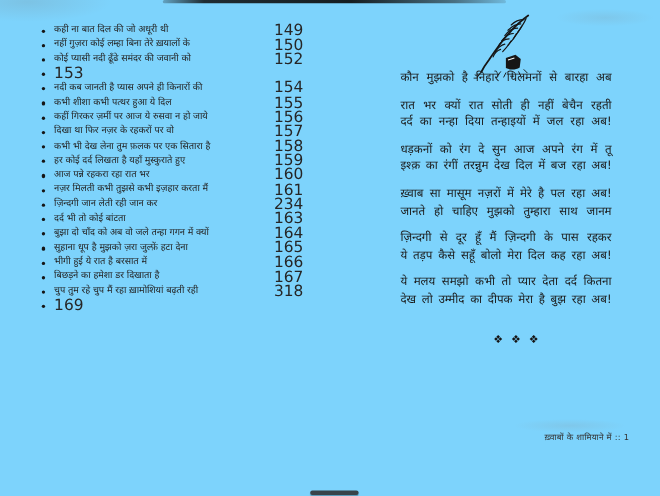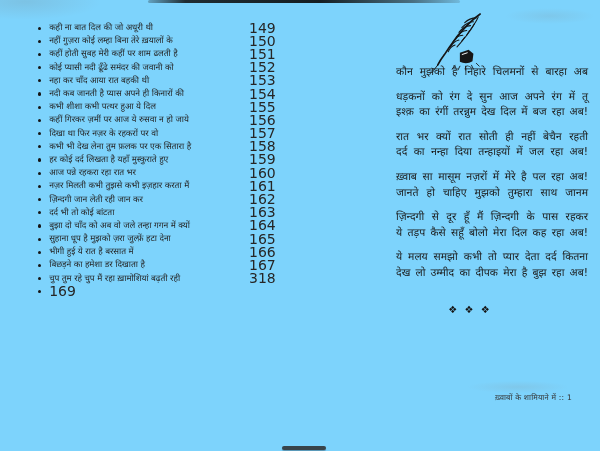--- a/index.html
+++ b/index.html
@@ -24,21 +24,21 @@
     box-shadow:0 1px 1px rgba(0,0,0,.35);}
   
   .toc{position:absolute;left:38px;top:21px;width:238px;margin:0;padding:0;list-style:none;}
   .toc-row{display:flex;align-items:center;height:13.2px;}
   .bullet{flex:none;width:3.2px;height:3.2px;background:#161616;border-radius:50%;margin-right:8px;margin-top:1px;}
   .toc-title{flex:1;min-width:0;font-size:8.5px;line-height:13px;color:#232323;
     white-space:nowrap;overflow:hidden;letter-spacing:-.1px;}
   .toc-page{flex:none;width:27px;font-size:14px;color:#262626;text-align:left;}
   
   .quill{position:absolute;left:428px;top:12px;width:58px;height:62px;}
-  .poem{position:absolute;left:396px;top:64px;width:192px;}
+  .poem{position:absolute;left:364px;top:64px;width:192px;}
   .couplet{margin-bottom:9px;}
   .poem-line{font-size:10.6px;line-height:15.6px;color:#1b1b1b;
     text-align:justify;text-align-last:justify;white-space:normal;}
   .ornament{position:absolute;left:374px;top:304px;width:192px;text-align:center;
     font-size:10px;letter-spacing:2px;color:#141414;}
   .running-footer{position:absolute;right:28px;top:392px;font-size:7.6px;color:#333;letter-spacing:.2px;}
 </style>
 </head>
 <body>
 
@@ -56,31 +56,25 @@
         <span class="toc-title">कही ना बात दिल की जो अधूरी थी</span>
         <span class="toc-page">149</span>
       </li>
       <li class="toc-row">
         <span class="bullet"></span>
         <span class="toc-title">नहीं गुज़रा कोई लम्हा बिना तेरे ख़यालों के</span>
         <span class="toc-page">150</span>
       </li>
       <li class="toc-row">
         <span class="bullet"></span>
-        <span class="toc-title">कहीं होती सुबह मेरी कहीं पर शाम ढलती है</span>
-        <span class="toc-page">151</span>
-      </li>
-      <li class="toc-row">
-        <span class="bullet"></span>
         <span class="toc-title">कोई प्यासी नदी ढूँढे समंदर की जवानी को</span>
         <span class="toc-page">152</span>
       </li>
       <li class="toc-row">
         <span class="bullet"></span>
-        <span class="toc-title">नहा कर चाँद आया रात बहकी थी</span>
         <span class="toc-page">153</span>
       </li>
       <li class="toc-row">
         <span class="bullet"></span>
         <span class="toc-title">नदी कब जानती है प्यास अपने ही किनारों की</span>
         <span class="toc-page">154</span>
       </li>
       <li class="toc-row">
         <span class="bullet"></span>
         <span class="toc-title">कभी शीशा कभी पत्थर हुआ ये दिल</span>
@@ -112,21 +106,21 @@
         <span class="toc-page">160</span>
       </li>
       <li class="toc-row">
         <span class="bullet"></span>
         <span class="toc-title">नज़र मिलती कभी तुझसे कभी इज़हार करता मैं</span>
         <span class="toc-page">161</span>
       </li>
       <li class="toc-row">
         <span class="bullet"></span>
         <span class="toc-title">ज़िन्दगी जान लेती रही जान कर</span>
-        <span class="toc-page">162</span>
+        <span class="toc-page">234</span>
       </li>
       <li class="toc-row">
         <span class="bullet"></span>
         <span class="toc-title">दर्द भी तो कोई बांटता</span>
         <span class="toc-page">163</span>
       </li>
       <li class="toc-row">
         <span class="bullet"></span>
         <span class="toc-title">बुझा दो चाँद को अब वो जले तन्हा गगन में क्यों</span>
         <span class="toc-page">164</span>
@@ -188,28 +182,28 @@
         </g>
       </g>
     </svg>
   </div>
 
   <div class="poem" id="poem-body">
       <div class="couplet">
         <div class="poem-line">कौन मुझको है निहारे चिलमनों से बारहा अब</div>
       </div>
       <div class="couplet">
+        <div class="poem-line">रात भर क्यों रात सोती ही नहीं बेचैन रहती</div>
+        <div class="poem-line">दर्द का नन्हा दिया तन्हाइयों में जल रहा अब!</div>
+      </div>
+      <div class="couplet">
         <div class="poem-line">धड़कनों को रंग दे सुन आज अपने रंग में तू</div>
         <div class="poem-line">इश्क़ का रंगीं तरन्नुम देख दिल में बज रहा अब!</div>
       </div>
       <div class="couplet">
-        <div class="poem-line">रात भर क्यों रात सोती ही नहीं बेचैन रहती</div>
-        <div class="poem-line">दर्द का नन्हा दिया तन्हाइयों में जल रहा अब!</div>
-      </div>
-      <div class="couplet">
         <div class="poem-line">ख़्वाब सा मासूम नज़रों में मेरे है पल रहा अब!</div>
         <div class="poem-line">जानते हो चाहिए मुझको तुम्हारा साथ जानम</div>
       </div>
       <div class="couplet">
         <div class="poem-line">ज़िन्दगी से दूर हूँ मैं ज़िन्दगी के पास रहकर</div>
         <div class="poem-line">ये तड़प कैसे सहूँ बोलो मेरा दिल कह रहा अब!</div>
       </div>
       <div class="couplet">
         <div class="poem-line">ये मलय समझो कभी तो प्यार देता दर्द कितना</div>
         <div class="poem-line">देख लो उम्मीद का दीपक मेरा है बुझ रहा अब!</div>

